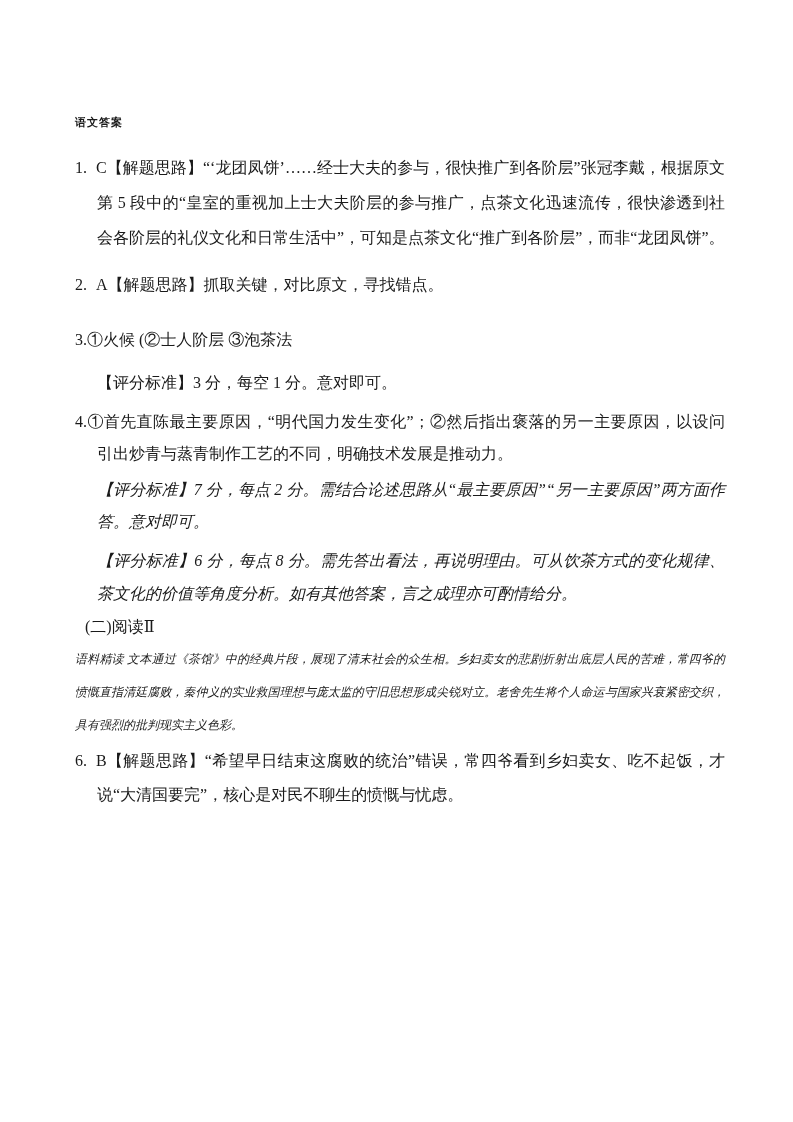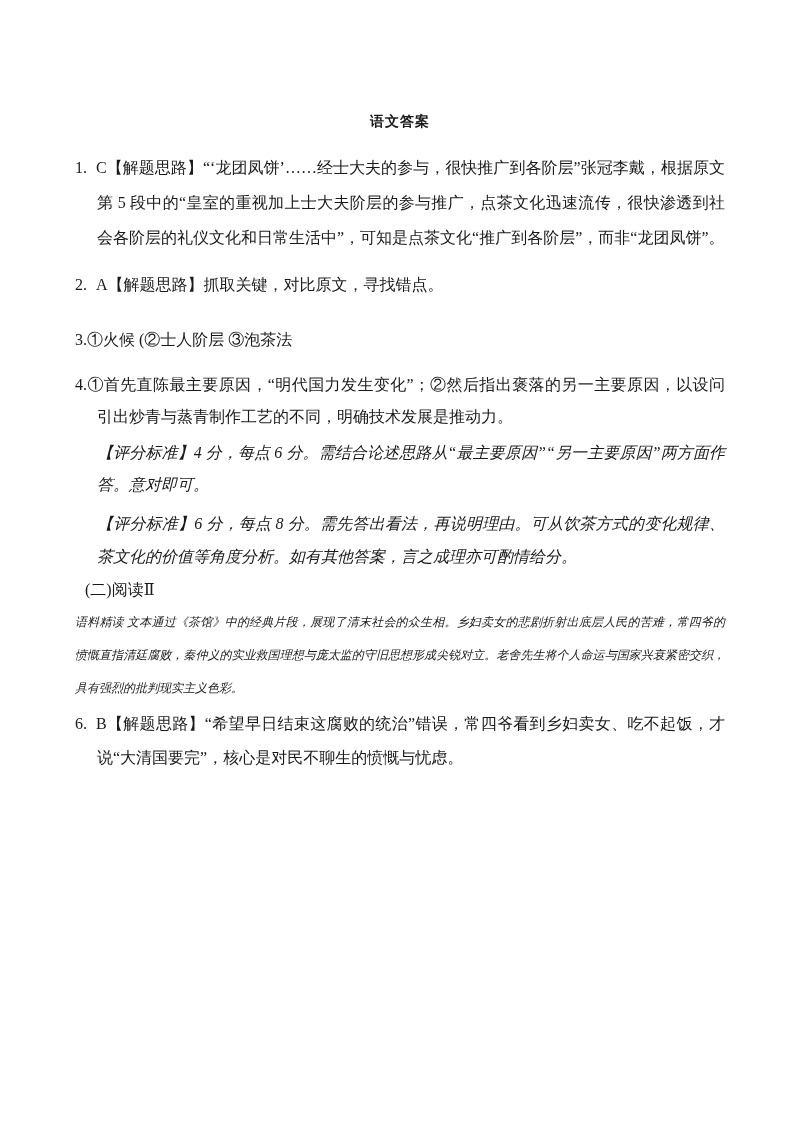--- a/index.html
+++ b/index.html
@@ -16,22 +16,22 @@
       -webkit-font-smoothing: antialiased;
     }
     .page {
       box-sizing: border-box;
       width: 793px;
       height: 1122px;
       padding: 112px 68px 40px 75px;
       background: #ffffff;
     }
     .doc-title {
-      text-align: center;
-      font-size: 14px;
+      text-align: left;
+      font-size: 11px;
       font-weight: 600;
       line-height: 20px;
       margin: 0 0 18px 0;
       letter-spacing: 1px;
     }
     .item {
       font-size: 16px;
       line-height: 35px;
       text-align: justify;
       margin: 0 0 12px 0;
@@ -84,23 +84,24 @@
 
 <div class="page">
 
   <h1 class="doc-title">语文答案</h1>
 
   <p class="item gap"><span class="num">1.</span><span>C【解题思路】“‘龙团凤饼’……经士大夫的参与，很快推广到各阶层”张冠李戴，根据原文第 5 段中的“皇室的重视加上士大夫阶层的参与推广，点茶文化迅速流传，很快渗透到社会各阶层的礼仪文化和日常生活中”，可知是点茶文化“推广到各阶层”，而非“龙团凤饼”。</span></p>
 
   <p class="item gap" style="margin-bottom:24px"><span class="num">2.</span><span>A【解题思路】抓取关键，对比原文，寻找错点。</span></p>
 
   <p class="item tight"><span class="num">3.</span><span>①火候 (②士人阶层 ③泡茶法</span></p>
+  <p class="scoring tight">【评分标准】3 分，每空 1 分。意对即可。</p>
 
   <p class="item mid"><span class="num">4.</span><span>①首先直陈最主要原因，“明代国力发生变化”；②然后指出褒落的另一主要原因，以设问引出炒青与蒸青制作工艺的不同，明确技术发展是推动力。</span></p>
-  <p class="scoring mid kai">【评分标准】4 分，每点 6 分。需结合论述思路从“最主要原因”“另一主要原因”两方面作答。意对即可。</p>
+  <p class="scoring mid kai">【评分标准】7 分，每点 2 分。需结合论述思路从“最主要原因”“另一主要原因”两方面作答。意对即可。</p>
 
   <p class="scoring mid5 kai">【评分标准】6 分，每点 8 分。需先答出看法，再说明理由。可从饮茶方式的变化规律、茶文化的价值等角度分析。如有其他答案，言之成理亦可酌情给分。</p>
 
   <h2 class="section-heading">(二)阅读Ⅱ</h2>
 
   <p class="intro kai">语料精读 文本通过《茶馆》中的经典片段，展现了清末社会的众生相。乡妇卖女的悲剧折射出底层人民的苦难，常四爷的愤慨直指清廷腐败，秦仲义的实业救国理想与庞太监的守旧思想形成尖锐对立。老舍先生将个人命运与国家兴衰紧密交织，具有强烈的批判现实主义色彩。</p>
 
   <p class="item2"><span class="num">6.</span><span>B【解题思路】“希望早日结束这腐败的统治”错误，常四爷看到乡妇卖女、吃不起饭，才说“大清国要完”，核心是对民不聊生的愤慨与忧虑。</span></p>
 
 

